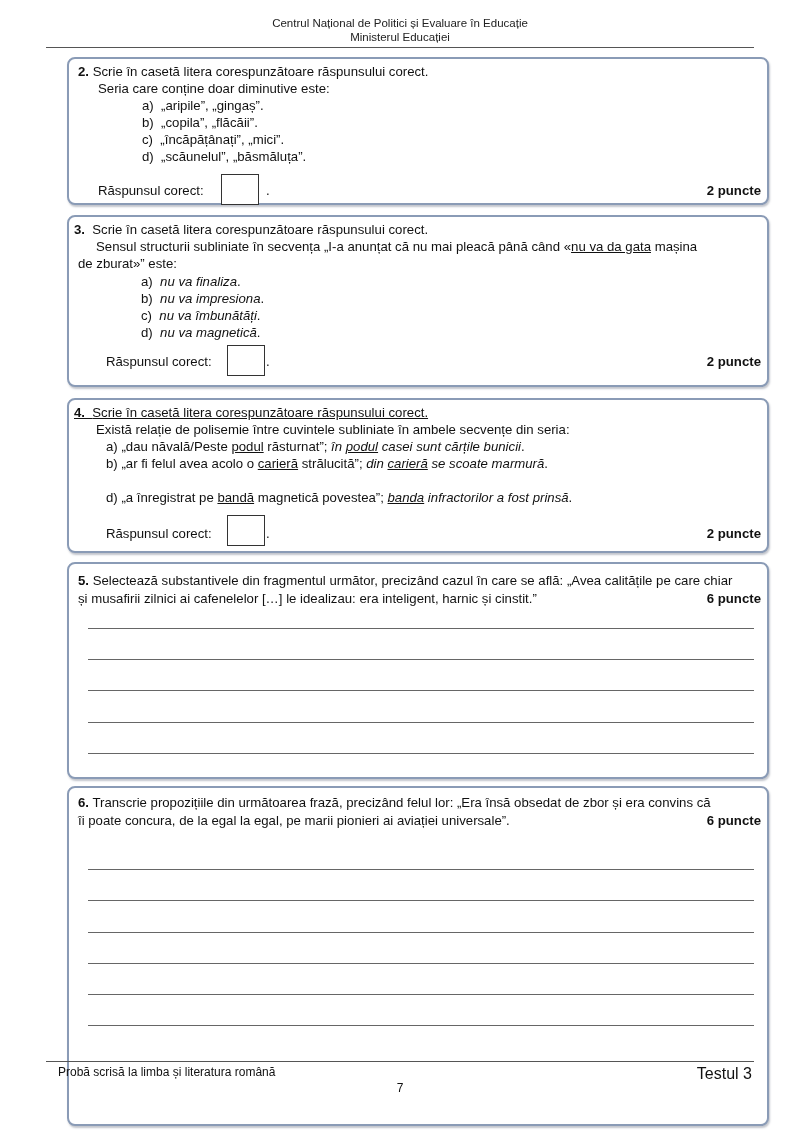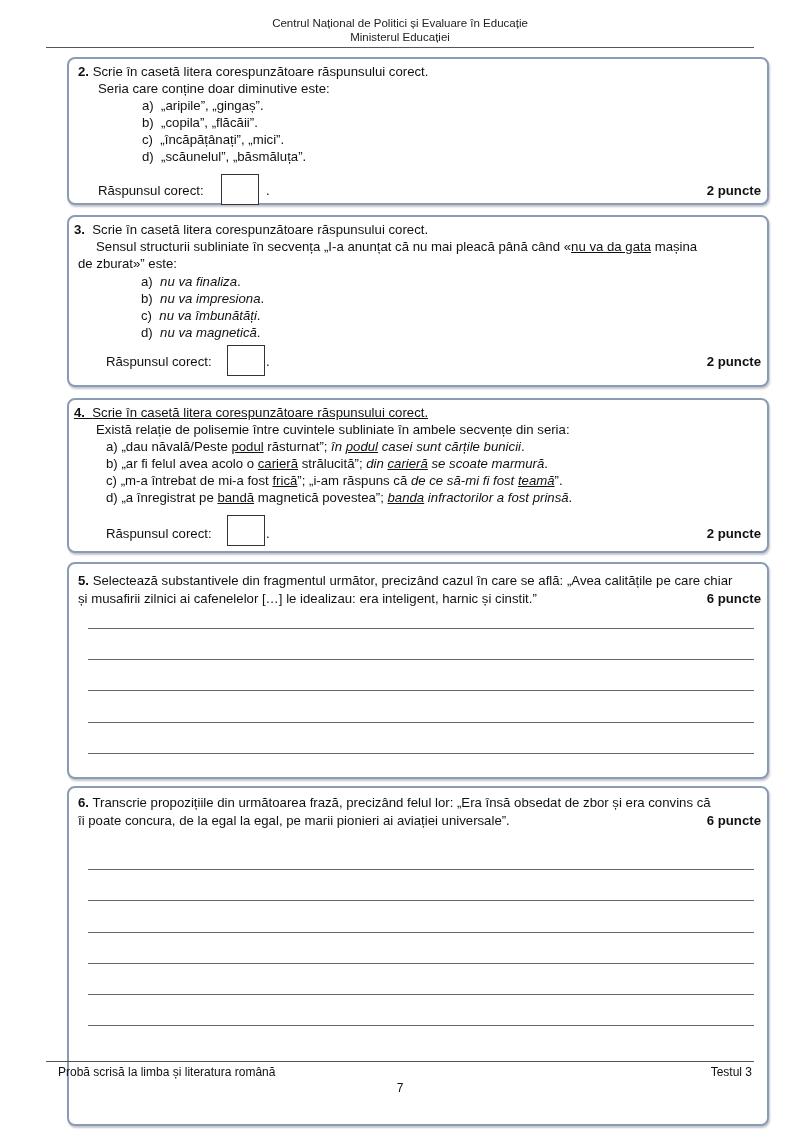--- a/index.html
+++ b/index.html
@@ -34,21 +34,21 @@
   .points { position: absolute; right: 6px; font-weight: bold; white-space: nowrap; line-height: 16px; }
   .ansbox {
     position: absolute; width: 38px; height: 31px;
     border: 1.6px solid #333; background: #fff;
   }
   .wline { position: absolute; left: 19px; width: 666px; height: 1px; background: #666; }
   .footer-hr {
     position: absolute; left: 46px; top: 1061px; width: 708px; height: 1px; background: #555;
   }
   .footer-left { position: absolute; left: 58px; top: 1065px; font-size: 12px; }
-  .footer-right { position: absolute; right: 48px; top: 1065px; font-size: 12px; }
+  .footer-right { position: absolute; right: 48px; top: 1065px; font-size: 16px; }
   .page-num { position: absolute; left: 0; width: 800px; text-align: center; top: 1081px; font-size: 12px; }
 </style>
 </head>
 <body>
 
 <div class="header">
   <div>Centrul Național de Politici și Evaluare în Educație</div>
   <div>Ministerul Educației</div>
 </div>
 <div class="hr-top"></div>
@@ -87,21 +87,20 @@
 </div>
 
 <div class="box" style="top:398px; height:155px;">
   <div class="line" style="left:5px; top:5px;text-decoration:underline;">
     <span class="num">4.</span>&nbsp;
     <span>Scrie în casetă litera corespunzătoare răspunsului corect.</span>
   </div>
   <div class="line" style="left:27px; top:22px;">Există relație de polisemie între cuvintele subliniate în ambele secvențe din seria:</div>
   <div class="line" style="left:37px; top:39px;"><span>a)</span> <span>„dau năvală/Peste </span><span class="u">podul</span><span> răsturnat”; </span><span class="i">în </span><span class="i u">podul</span><span class="i"> casei sunt cărțile bunicii</span><span>.</span></div>
   <div class="line" style="left:37px; top:56px;"><span>b)</span> <span>„ar fi felul avea acolo o </span><span class="u">carieră</span><span> strălucită”; </span><span class="i">din </span><span class="i u">carieră</span><span class="i"> se scoate marmură</span><span>.</span></div>
-  <div class="line" style="left:37px; top:73px;"><span>c)</span> <span>„m-a întrebat de mi-a fost </span><span class="u">frică</span><span>”; „i-am răspuns că </span><span class="i">de ce să-mi fi fost </span><span class="i u">teamă</span><span class="i"></span><span>”.</span></div>
   <div class="line" style="left:37px; top:90px;"><span>d)</span> <span>„a înregistrat pe </span><span class="u">bandă</span><span> magnetică povestea”; </span><span class="i"></span><span class="i u">banda</span><span class="i"> infractorilor a fost prinsă</span><span>.</span></div>
   <div class="line" style="left:37px; top:126px;">Răspunsul corect:</div>
   <div class="ansbox" style="left:158px; top:115px;"></div>
   <div class="line" style="left:197px; top:126px;">.</div>
   <div class="points" style="top:126px;">2 puncte</div>
 </div>
 
 <div class="box" style="top:562px; height:217px;">
   <div class="line" style="left:9px; top:9px;">
     <span class="num">5.</span><span> Selectează substantivele din fragmentul următor, precizând cazul în care se află: „Avea calitățile pe care chiar</span>

